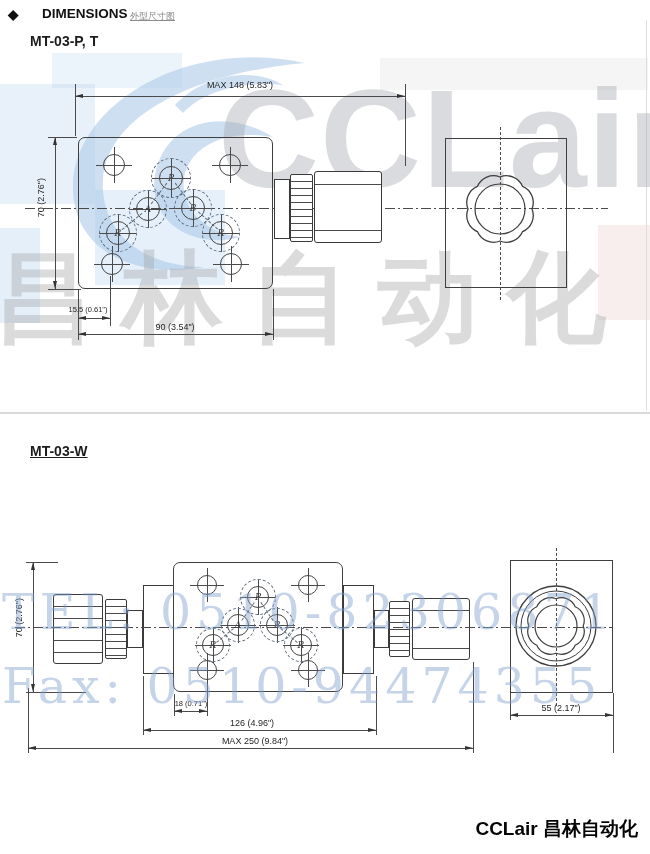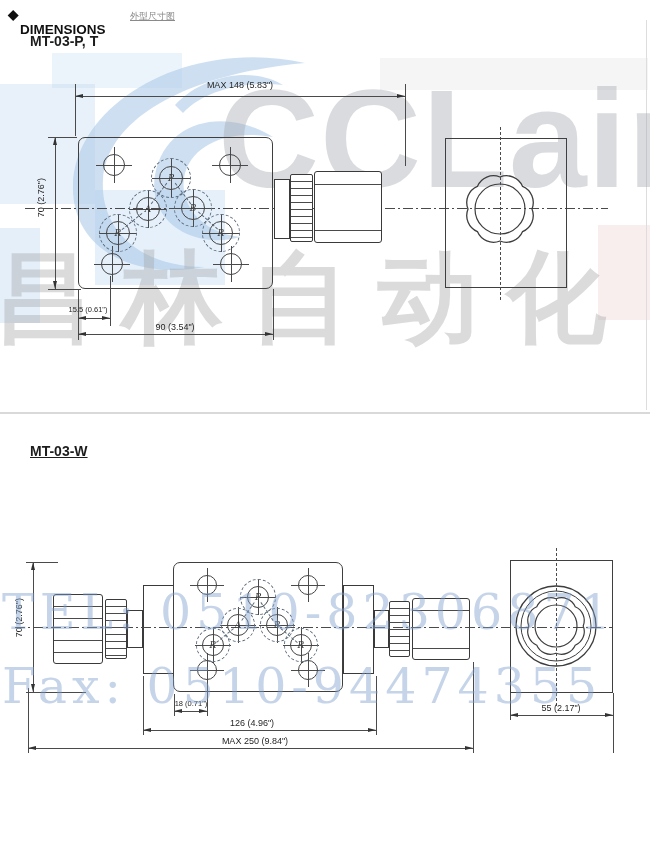--- a/index.html
+++ b/index.html
@@ -64,21 +64,21 @@
   <svg class="abs" style="left:55px;top:45px;z-index:0;opacity:0.6;" width="290" height="225" viewBox="0 0 290 225">
     <path fill="#aecbe8" d="M250 18 C130 -8 20 60 18 140 C16 205 80 235 150 222 C85 222 45 185 48 135 C52 70 140 28 250 18 Z"></path>
     <path fill="#aecbe8" d="M218 92 C170 62 110 75 100 130 C92 178 140 205 185 192 C148 188 122 160 130 128 C140 95 180 85 218 92 Z"></path>
     <path fill="#aecbe8" d="M120 60 C150 28 200 22 228 40 C190 36 150 45 128 68 Z"></path>
   </svg>
 
   <div class="wm-latin" style="left:218px;top:58px;">CCLair</div>
   <div class="wm-cn" style="left:-6px;top:232px;">昌林自动化</div>
 
   <div class="hdr-title" style="left:8px;top:6px;">◆</div>
-  <div class="hdr-title" style="left:20px;top:6px;margin-top:16px;">DIMENSIONS</div>
+  <div class="hdr-title" style="left:42px;top:6px;">DIMENSIONS</div>
   <div class="hdr-cn" style="left:130px;top:10px;">外型尺寸图</div>
 
   <div class="sec-title draw abs" style="left:30px;top:33px;">MT-03-P, T</div>
 
   <div class="dim draw" style="left:150px;top:80px;width:180px;">MAX  148 (5.83")</div>
   <div class="hl draw" style="left:75px;top:96px;width:330px;"></div>
   <div class="ar ar-l draw" style="left:75px;top:94px;"></div>
   <div class="ar ar-r draw" style="left:397px;top:94px;"></div>
   <div class="vl draw" style="left:75px;top:84px;height:52px;"></div>
   <div class="vl draw" style="left:405px;top:84px;height:82px;"></div>
@@ -271,14 +271,15 @@
   <div class="vl draw" style="left:28px;top:688px;height:65px;"></div>
   <div class="vl draw" style="left:473px;top:662px;height:91px;"></div>
   <div class="dim draw" style="left:165px;top:736px;width:180px;">MAX  250 (9.84")</div>
   <div class="hl draw" style="left:28px;top:748px;width:445px;"></div>
   <div class="ar ar-l draw" style="left:28px;top:746px;"></div>
   <div class="ar ar-r draw" style="left:465px;top:746px;"></div>
 
   <div class="wm-contact" style="left:2px;top:584px;">TEL: 0510-82306871</div>
   <div class="wm-contact" style="left:2px;top:658px;">Fax: 0510-94474355</div>
 
+  <div class="footer" style="right:12px;top:816px;">CCLair 昌林自动化</div>
 
 </div>
 
 </body></html>

